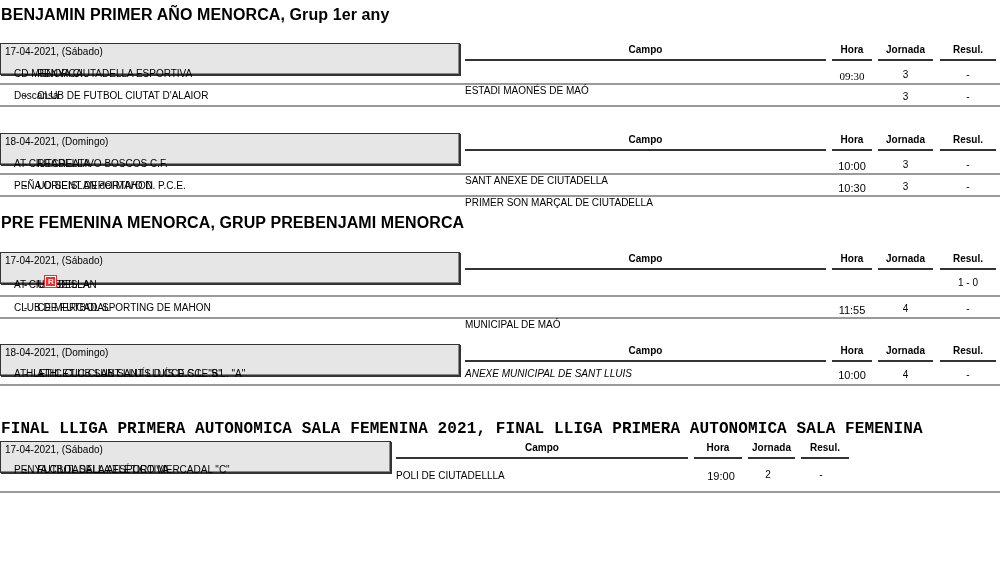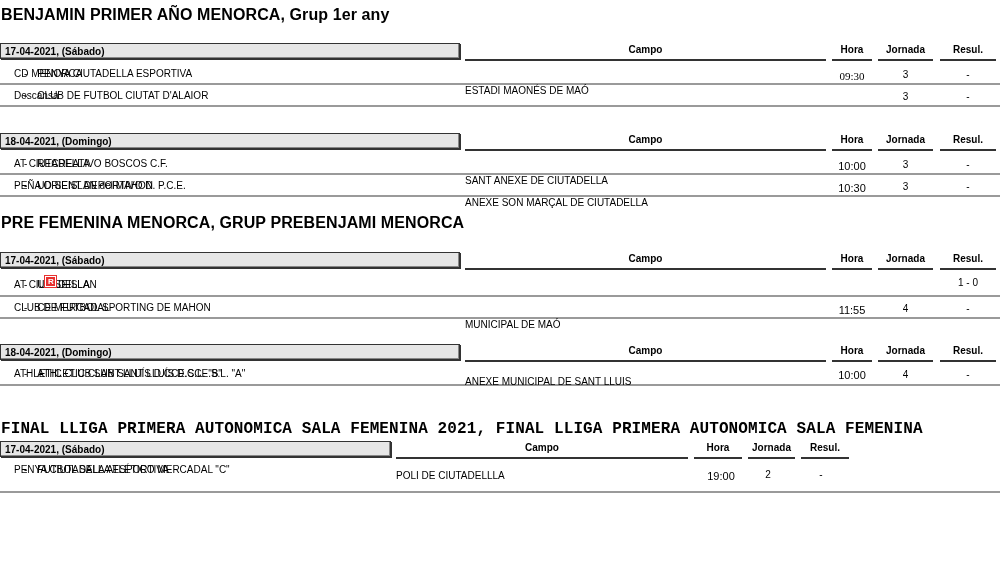--- a/index.html
+++ b/index.html
@@ -8,25 +8,25 @@
     font-family: "Liberation Sans", sans-serif; color: #000;
   }
   .comp-title {
     position: absolute; left: 1px;
     font-size: 16px; font-weight: bold; letter-spacing: 0.1px;
     white-space: nowrap;
   }
   .block { position: absolute; left: 0; }
   .hdr { position: relative; height: 20px; }
   .datebox {
-    position: absolute; left: 0; top: 0; height: 16px;
+    position: absolute; left: 0; top: 0; height: 32px;
     background: #e6e6e6;
     border: 1px solid #333;
     box-shadow: inset -1px -1px 0 #888, 1px 1px 0 #333;
-    font-size: 10px; font-weight: bold; line-height: 16px;
+    font-size: 10px; font-weight: normal; line-height: 16px;
     padding-left: 4px; box-sizing: border-box;
     white-space: nowrap;
   }
   .colh {
     position: absolute; top: 0; height: 18px;
     border-bottom: 2px solid #333;
     font-size: 10px; font-weight: bold; text-align: center; line-height: 14px;
     box-sizing: border-box;
   }
   .row {
@@ -89,21 +89,21 @@
   </div>
   <div class="row">
     <span class="teams"><span>AT CIUTADELLA</span><span class="sep">-</span><span>RECREATIVO BOSCOS C.F.</span></span>
     <span class="campo" style="left:465px;">SANT ANEXE DE CIUTADELLA</span>
     <span class="hora" style="left:832px; width:40px;">10:00</span>
     <span class="jornada" style="left:878px; width:55px;">3</span>
     <span class="resul" style="left:940px; width:56px;">-</span>
   </div>
   <div class="row">
     <span class="teams"><span>PEÑA ORIENT DEPORTIVO D. P.C.E.</span><span class="sep">-</span><span>UD SEISLAN del MAHON</span></span>
-    <span class="campo" style="left:465px;">ANEXE SON MARÇAL DE CIUTADELLA</span>
+    <span class="campo" style="left:465px;">PRIMER SON MARÇAL DE CIUTADELLA</span>
     <span class="hora" style="left:832px; width:40px;">10:30</span>
     <span class="jornada" style="left:878px; width:55px;">3</span>
     <span class="resul" style="left:940px; width:56px;">-</span>
   </div>
 </div>
 
 <div class="comp-title" style="top:214px;">PRE FEMENINA MENORCA, GRUP PREBENJAMI MENORCA</div>
 
 <div class="block" style="top:252px; width:1000px;">
   <div class="hdr">
@@ -132,21 +132,21 @@
 <div class="block" style="top:344px; width:1000px;">
   <div class="hdr">
     <div class="datebox" style="width:460px;">18-04-2021,  (Domingo)</div>
     <div class="colh" style="left:465px; width:361px;">Campo</div>
     <div class="colh" style="left:832px; width:40px;">Hora</div>
     <div class="colh" style="left:878px; width:55px;">Jornada</div>
     <div class="colh" style="left:940px; width:56px;">Resul.</div>
   </div>
   <div class="row">
     <span class="teams" style="top:4px;"><span>ATHLETIC CLUB SANT LLUÍS D.CCE.S.L. "B"</span><span class="sep">-</span><span>ATHLETIC CLUB SANT LLUÍS D.CCE.S.L. "A"</span></span>
-    <span class="campo" style="left:465px; top:12px;">ANEXE MUNICIPAL DE SANT LLUIS</span>
+    <span class="campo" style="left:465px; top:4px;font-style:italic;">ANEXE MUNICIPAL DE SANT LLUIS</span>
     <span class="hora" style="left:832px; width:40px; top:5px;">10:00</span>
     <span class="jornada" style="left:878px; width:55px; top:5px;">4</span>
     <span class="resul" style="left:940px; width:56px; top:5px;">-</span>
   </div>
 </div>
 
 <div class="comp-title" style="top:420px;font-family:Liberation Mono, monospace;">FINAL LLIGA PRIMERA AUTONOMICA SALA FEMENINA 2021, FINAL LLIGA PRIMERA AUTONOMICA SALA FEMENINA</div>
 
 <div class="block" style="top:441px; width:1000px;">
   <div class="hdr">

